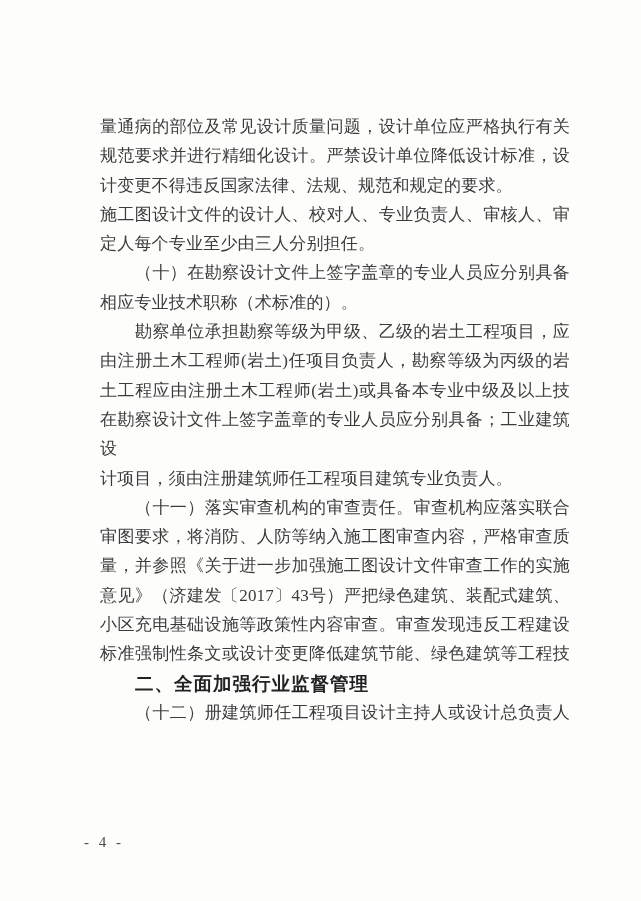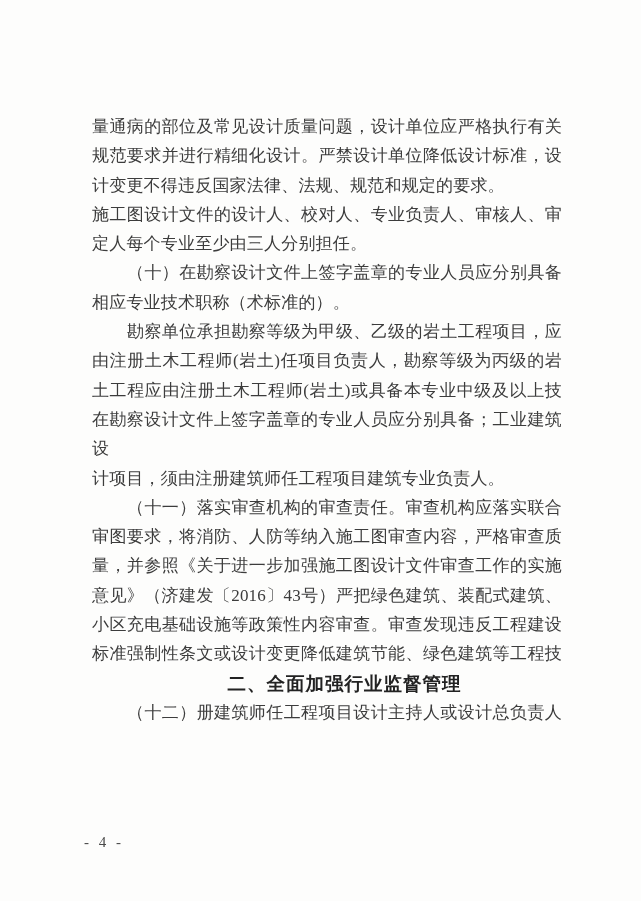--- a/index.html
+++ b/index.html
@@ -11,39 +11,38 @@
     position: relative;
     width: 641px;
     height: 901px;
     background: #fdfdfc;
     overflow: hidden;
     font-family: "Liberation Serif", "DejaVu Serif", serif;
     color: #3c3c3c;
   }
   .text-column {
     position: absolute;
-    left: 92px;
+    left: 100px;
     top: 112px;
     width: 470px;
   }
   .ln {
     font-size: 17px;
     line-height: 29.3px;
     letter-spacing: 0.2px;
   }
   
   .jf {
     text-align: justify;
     text-align-last: justify;
     text-justify: inter-character;
   }
   
   .ind {
     text-indent: 35px;
-    text-align: center;
   }
   
   .hd {
     font-family: "Liberation Sans", "DejaVu Sans", sans-serif;
     font-weight: bold;
     font-size: 18.5px;
     color: #222222;
     letter-spacing: 1px;
   }
   .pagenum {
@@ -69,20 +68,20 @@
     <div class="ln ind jf">（十）在勘察设计文件上签字盖章的专业人员应分别具备</div>
     <div class="ln">相应专业技术职称（术标准的）。</div>
     <div class="ln ind jf">勘察单位承担勘察等级为甲级、乙级的岩土工程项目，应</div>
     <div class="ln jf">由注册土木工程师(岩土)任项目负责人，勘察等级为丙级的岩</div>
     <div class="ln jf">土工程应由注册土木工程师(岩土)或具备本专业中级及以上技</div>
     <div class="ln jf">在勘察设计文件上签字盖章的专业人员应分别具备；工业建筑设</div>
     <div class="ln">计项目，须由注册建筑师任工程项目建筑专业负责人。</div>
     <div class="ln ind jf">（十一）落实审查机构的审查责任。审查机构应落实联合</div>
     <div class="ln jf">审图要求，将消防、人防等纳入施工图审查内容，严格审查质</div>
     <div class="ln jf">量，并参照《关于进一步加强施工图设计文件审查工作的实施</div>
-    <div class="ln jf">意见》（济建发〔2016〕43号）严把绿色建筑、装配式建筑、</div>
+    <div class="ln jf">意见》（济建发〔2017〕43号）严把绿色建筑、装配式建筑、</div>
     <div class="ln jf">小区充电基础设施等政策性内容审查。审查发现违反工程建设</div>
     <div class="ln jf">标准强制性条文或设计变更降低建筑节能、绿色建筑等工程技</div>
     <div class="ln ind hd">二、全面加强行业监督管理</div>
     <div class="ln ind jf">（十二）册建筑师任工程项目设计主持人或设计总负责人</div>
   </div>
   <div class="pagenum">- 4 -</div>
 </div>
 
 </body></html>

